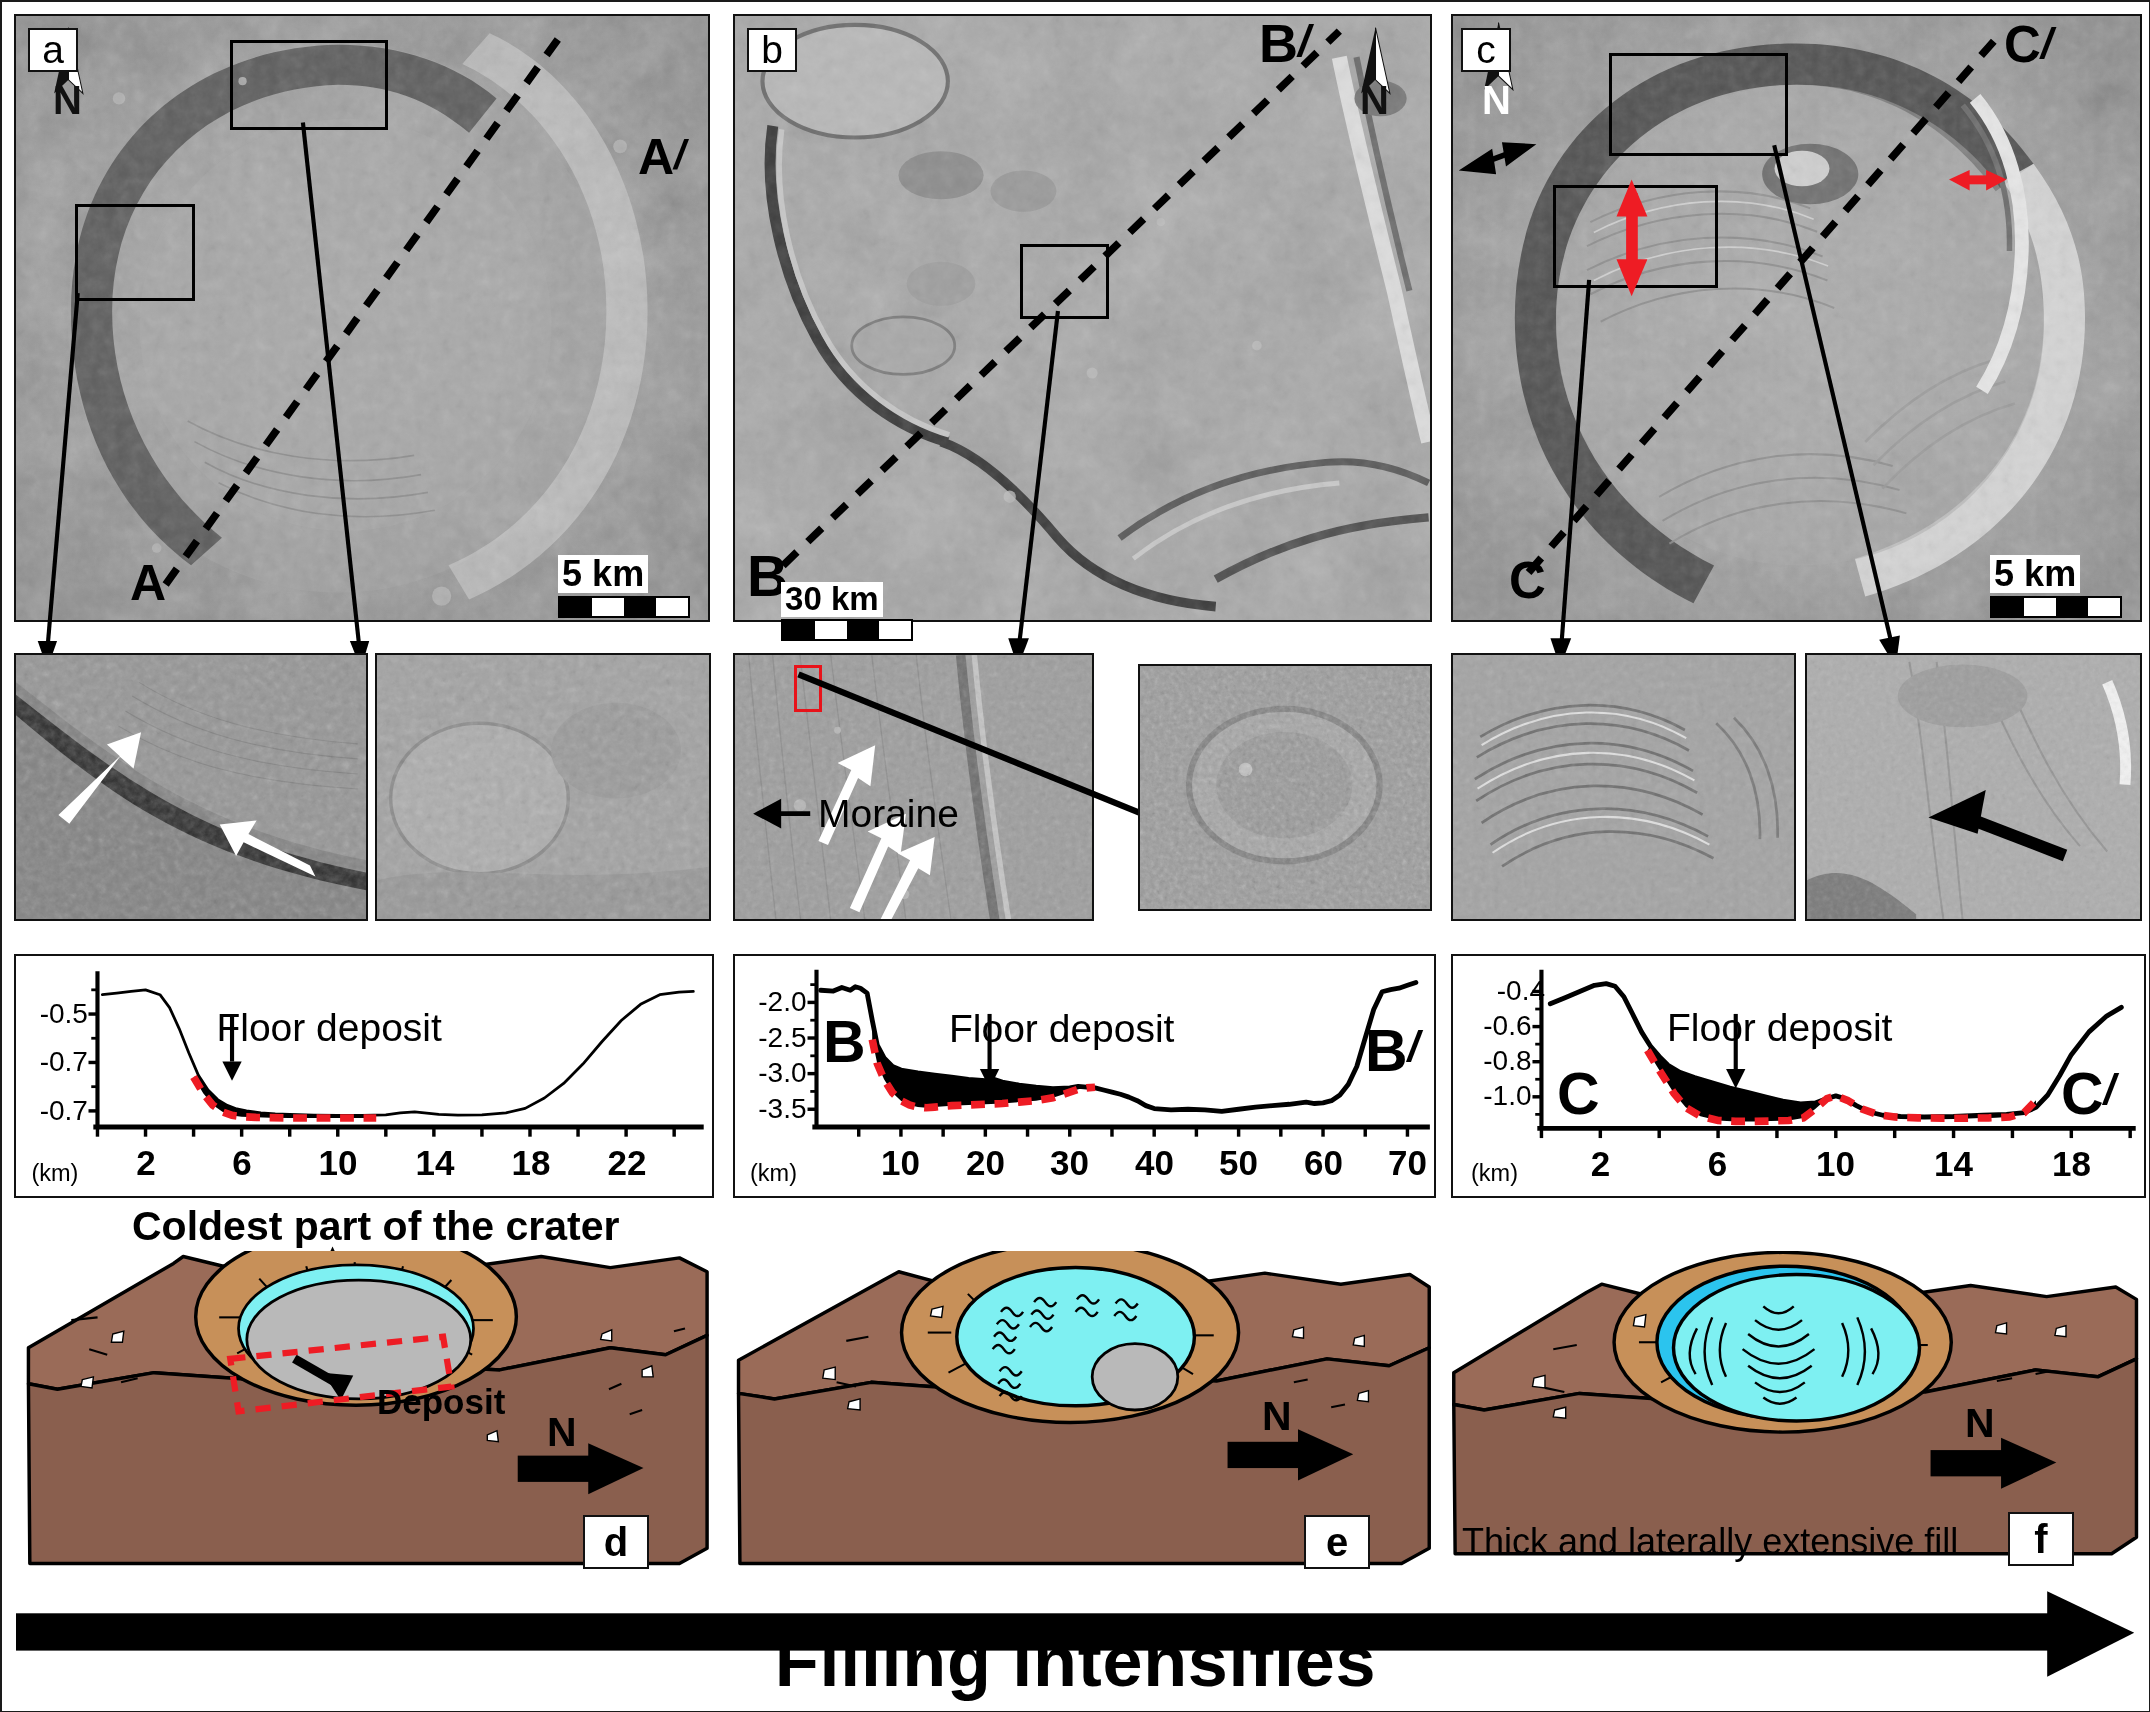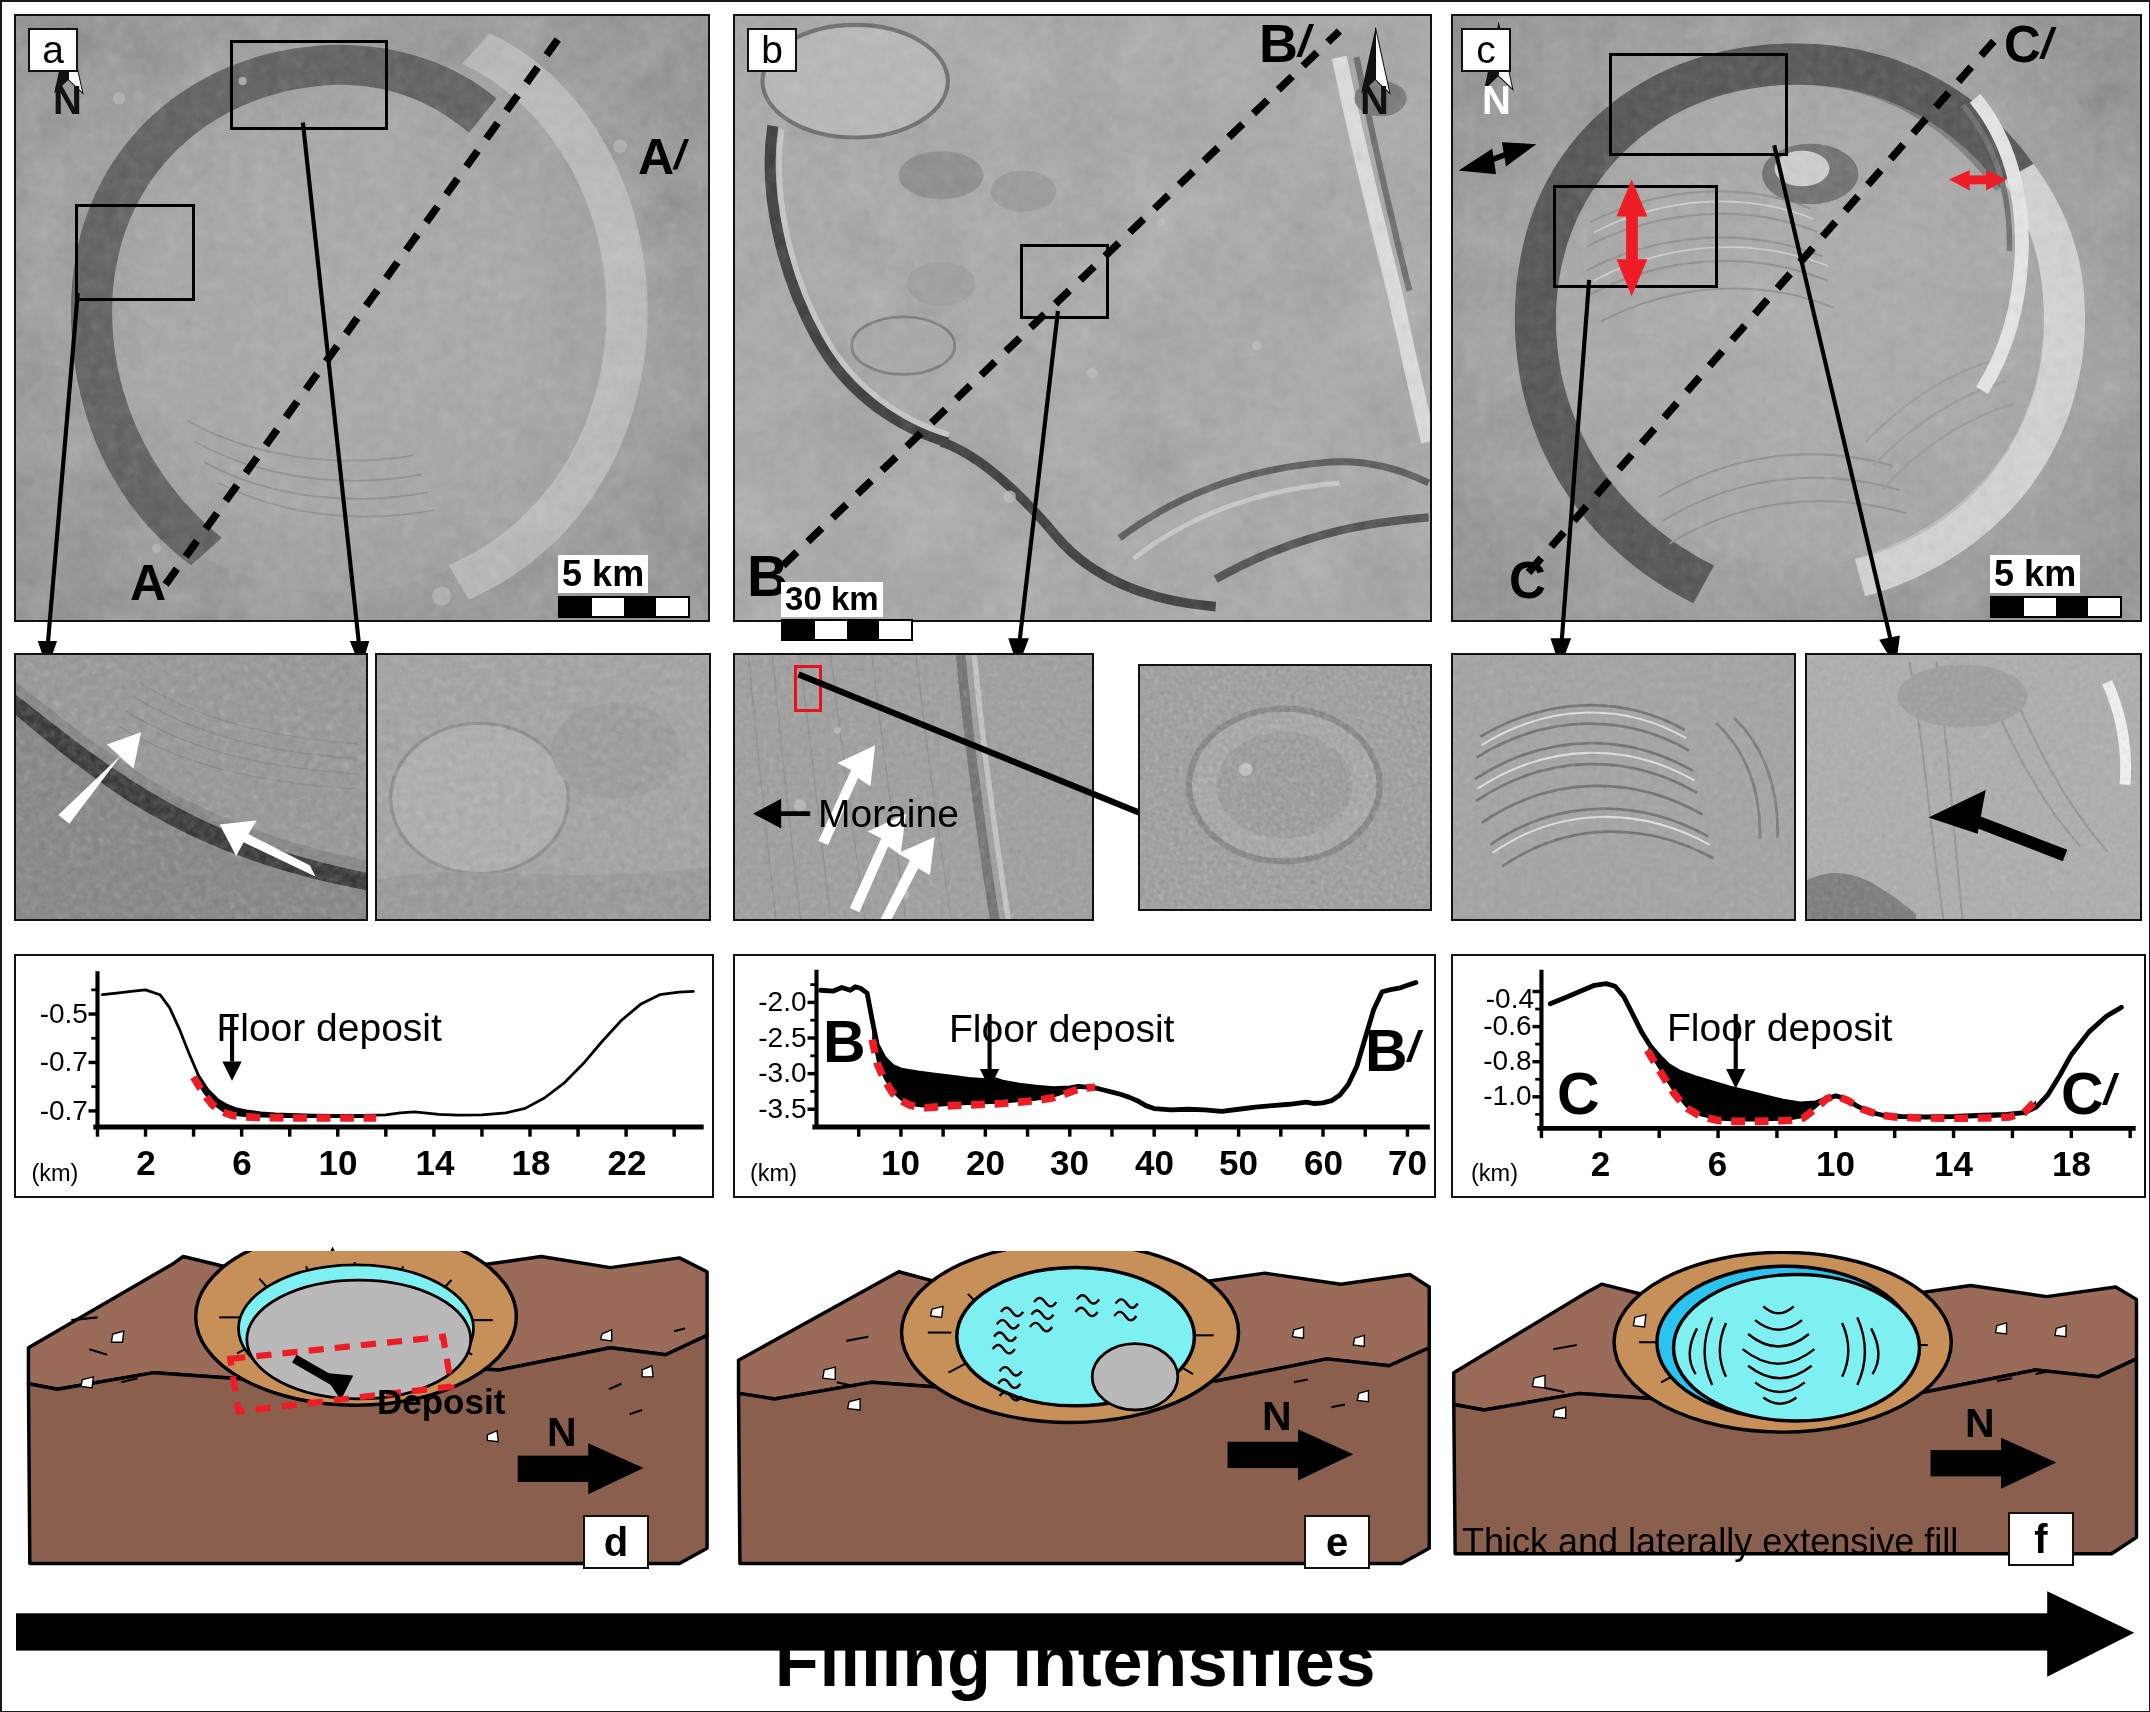--- a/index.html
+++ b/index.html
@@ -748,31 +748,32 @@
         <path d="M281.4,136.7 L294.1,158.4 L306.9,178.7 L319.7,199.1 L336.7,219.5 L358.0,232.2 L383.6,238.5 L409.2,239.8 L434.7,239.8 L460.3,239.3 L485.8,238.5 L507.1,234.7 L524.2,222.0 L541.2,206.7 L554.0,202.9 L571.0,209.3 L592.3,222.0 L613.6,229.6 L639.2,233.5 L673.3,234.7 L707.4,235.2 L741.4,235.2 L775.5,234.7 L805.3,233.5 L826.6,227.1 L843.7,209.3" fill="none" stroke="#ee1c24" stroke-width="11" stroke-dasharray="20 14" stroke-linecap="butt"></path>
         <line x1="409.15999999999997" y1="84" x2="409.15999999999997" y2="164" stroke="#000" stroke-width="6"></line>
         <polygon points="395.15999999999997,164 423.15999999999997,164 409.15999999999997,192" fill="#000"></polygon>
       </svg>
     <div class="unit-label" style="left:18px; top:204px;">(km)</div>
     <div class="fd-text" style="left:214px; top:50px;">Floor deposit</div>
     <div class="endpt" style="left:104px; top:109px;">C</div>
     <div class="abs" style="left:608px; top:109px;">
       <span class="endpt" style="position:static;">C</span><span class="prime" style="font-size:43px; vertical-align:top;">/</span>
     </div>
-  <div class="ytick-label" style="left: 8px; width: 73px; top: 19px; margin-top: 8px;">-0.4</div>
+  <div class="ytick-label" style="left: 19px; width: 73px; top: 19px;">-0.4</div>
       <div class="ytick-label" style="left: 5.5px; width: 73px; top: 54px;">-0.6</div>
       <div class="ytick-label" style="left: 5.5px; width: 73px; top: 89px;">-0.8</div>
       <div class="ytick-label" style="left: 5.5px; width: 73px; top: 124px;">-1.0</div>
       <div class="xtick-label" style="left: 113px; width: 69px; top: 188px;">2</div>
       <div class="xtick-label" style="left: 230px; width: 69px; top: 188px;">6</div>
       <div class="xtick-label" style="left: 348px; width: 69px; top: 188px;">10</div>
       <div class="xtick-label" style="left: 466px; width: 69px; top: 188px;">14</div>
       <div class="xtick-label" style="left: 584px; width: 69px; top: 188px;">18</div>
     </div>
 
+  <div class="coldest" style="left:130px; top:1201px;">Coldest part of the crater</div>
   <svg class="abs" style="left:310px; top:1244px; width:41px; height:83px;" viewBox="0 0 60 120">
     <rect x="24" y="30" width="13" height="90" fill="#000"></rect>
     <polygon points="30,0 6,52 55,52" fill="#000"></polygon>
   </svg>
 
   <div class="blockbox" style="left:14px; top:1249px; width:698px; height:318px;">
     <svg class="block-svg" viewBox="0 0 1010 460" preserveAspectRatio="none">
 
       <path d="M228,18 L242,8 L300,22 L370,6 L470,20 L560,6 L660,22 L760,8 L860,24 L960,10 L1000,30
                L1000,122 L940,150 L860,140 L700,172 L520,162 L340,186 L200,176 L60,200 L18,192 L18,140 Z" fill="#9a6b58" stroke="#000" stroke-width="5" stroke-linejoin="round"></path>

